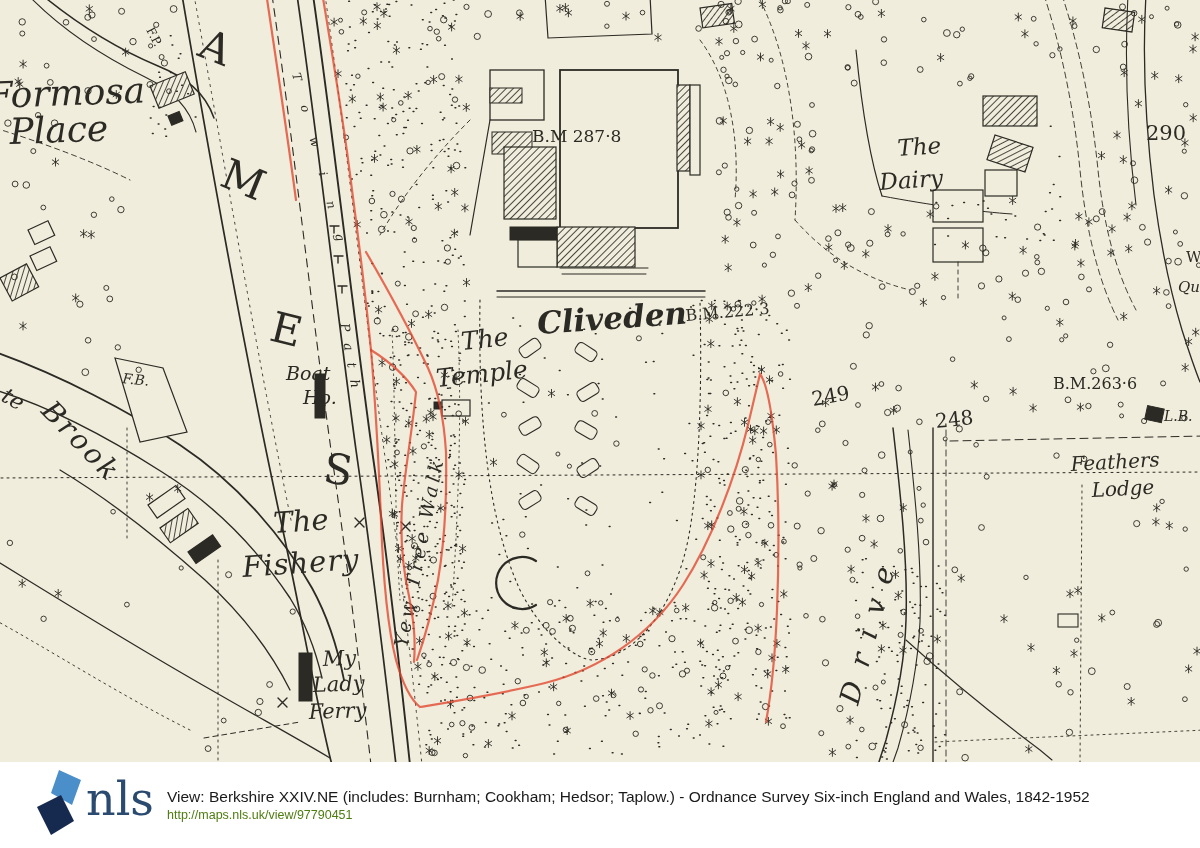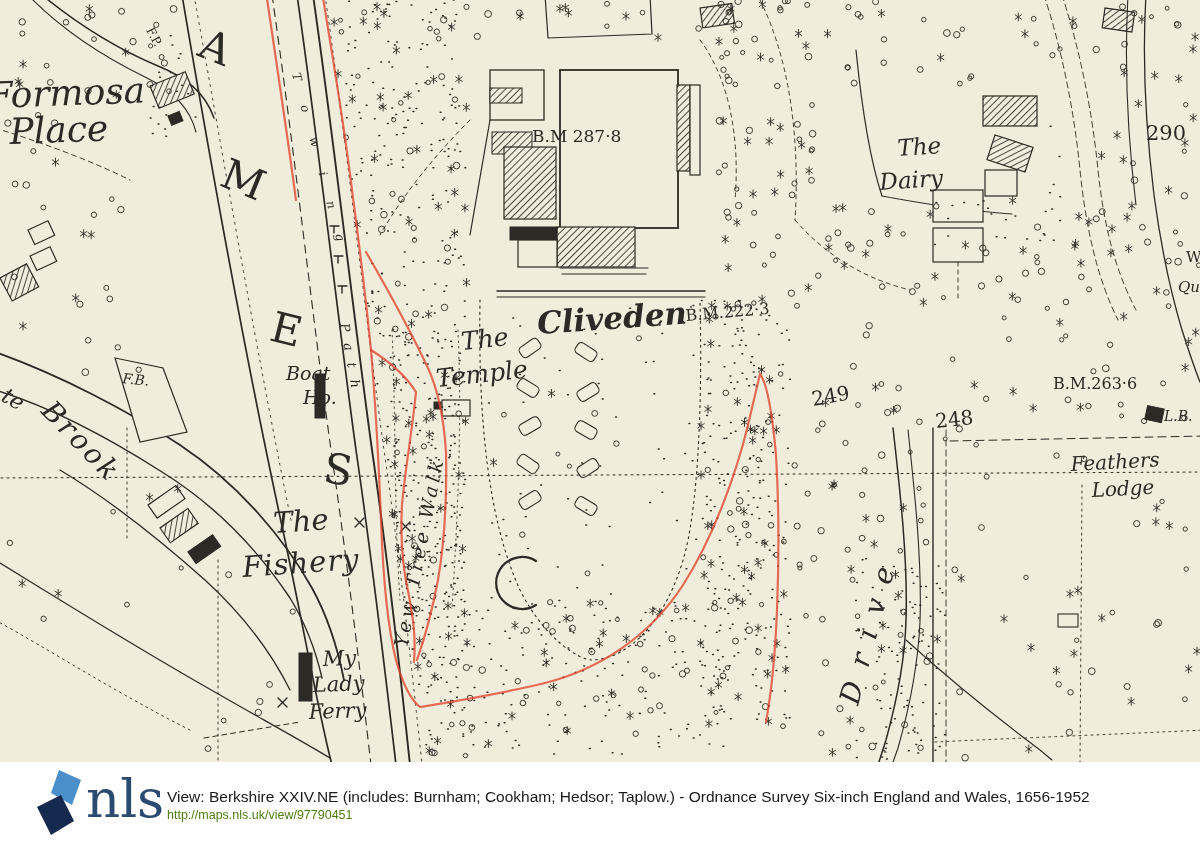--- a/index.html
+++ b/index.html
@@ -3,21 +3,21 @@
 <meta charset="utf-8">
 <style>
   html,body{margin:0;padding:0;background:#fff;}
   .stage{position:relative;width:1200px;height:848px;overflow:hidden;background:#fff;
          font-family:"Liberation Sans",sans-serif;}
   .map-area{position:absolute;left:0;top:0;width:1200px;height:762px;background:#f1eddc;overflow:hidden;}
   .map-area svg{display:block;}
   .footer{position:absolute;left:0;top:762px;width:1200px;height:86px;background:#ffffff;
           display:flex;align-items:center;}
   .logo{display:flex;align-items:flex-start;margin-left:34px;width:125px;position:relative;height:80px;}
-  .logo-text{font-family:"DejaVu Serif","Liberation Serif",serif;font-size:53px;line-height:80px;
+  .logo-text{font-family:"DejaVu Serif","Liberation Serif",serif;font-size:46px;line-height:80px;
              position:absolute;left:52px;top:-6px;}
   .caption{margin-left:8px;}
   .cap-line1{font-size:15.5px;color:#1a1a1a;}
   .cap-line2{font-size:12.5px;color:#4d7c0f;margin-top:2px;}
   text{font-family:"DejaVu Serif","Liberation Serif",serif;}
 </style>
 </head>
 <body>
 
 <div class="stage">
@@ -263,17 +263,17 @@
 
   <div class="footer">
     <div class="logo">
       <svg width="58" height="80" viewBox="0 0 58 80">
         <polygon id="logo-upper" points="25,5 47,15 38,40 17,28" fill="#4a8fc9"></polygon>
         <polygon id="logo-lower" points="3,42 27,30 40,56 17,70" fill="#16294f"></polygon>
       </svg>
       <span class="logo-text" id="logo-word" style="color: rgb(43, 74, 112);">nls</span>
     </div>
     <div class="caption">
-      <div class="cap-line1" style="color: rgb(26, 26, 26);">View: Berkshire XXIV.NE (includes: Burnham; Cookham; Hedsor; Taplow.) - Ordnance Survey Six-inch England and Wales, 1656-1952</div>
+      <div class="cap-line1" style="color: rgb(26, 26, 26);">View: Berkshire XXIV.NE (includes: Burnham; Cookham; Hedsor; Taplow.) - Ordnance Survey Six-inch England and Wales, 1842-1952</div>
       <div class="cap-line2">http://maps.nls.uk/view/97790451</div>
     </div>
   </div>
 </div>
 
 </body></html>

